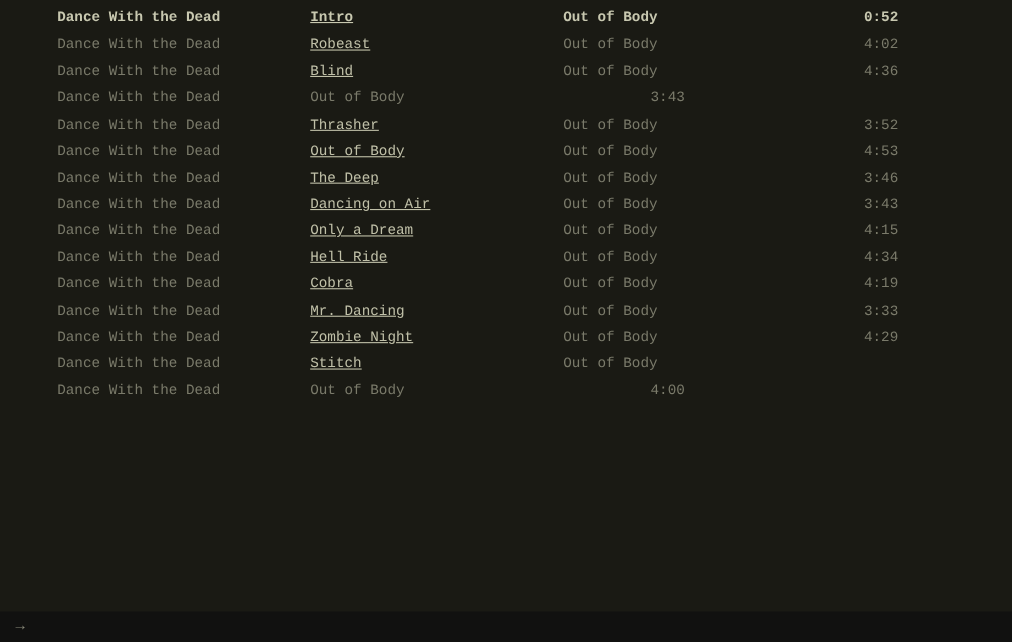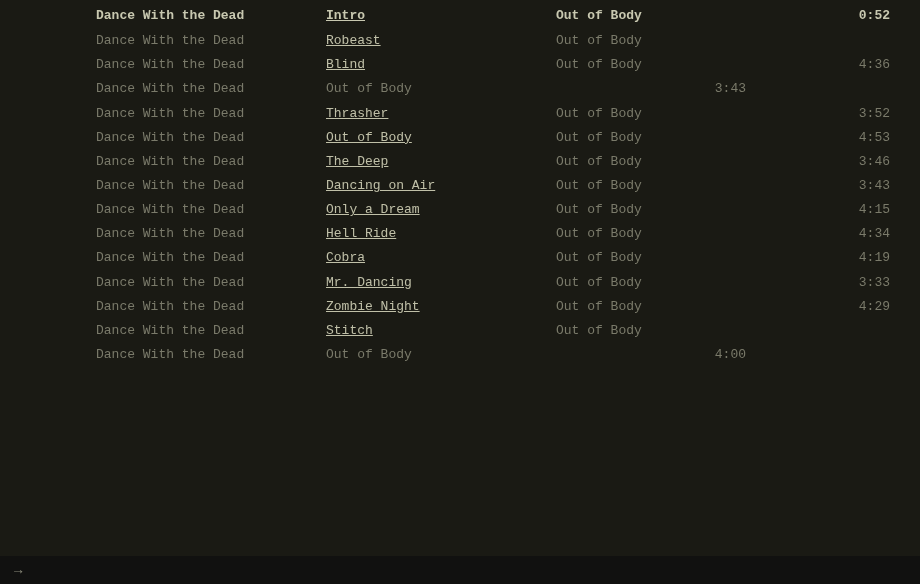--- a/index.html
+++ b/index.html
@@ -23,21 +23,20 @@
       width: 100%;
       padding: 4px 0;
     }
 
     .track-row {
       display: grid;
       grid-template-columns: 230px 230px 200px 1fr;
       padding: 2px 20px 2px 52px;
       line-height: 1.55;
       cursor: pointer;
-      margin-left: 44px;
     }
 
     .track-row.header {
       color: #c8c8b0;
       font-weight: bold;
       padding-bottom: 3px;
     }
 
     .col-artist {
       color: #7a7a6a;
@@ -46,21 +45,21 @@
     .col-track {
       color: #c0c0a8;
       text-decoration: underline;
     }
 
     .col-album {
       color: #7a7a6a;
     }
 
     .col-duration {
-      text-align: right;
+      text-align: center;
       color: #7a7a6a;
       padding-right: 10px;
     }
 
     .track-row.header .col-artist,
     .track-row.header .col-track,
     .track-row.header .col-album,
     .track-row.header .col-duration {
       color: #c8c8b0;
     }
@@ -91,20 +90,21 @@
     <span class="col-artist">Dance With the Dead</span>
     <span class="col-track">Intro</span>
     <span class="col-album">Out of Body</span>
     <span class="col-duration">0:52</span>
   </div>
 
 <div class="track-row">
       <span class="col-artist">Dance With the Dead</span>
       <span class="col-track">Robeast</span>
       <span class="col-album">Out of Body</span>
+      <span class="col-duration">4:02</span>
     </div>
     <div class="track-row">
       <span class="col-artist">Dance With the Dead</span>
       <span class="col-track">Blind</span>
       <span class="col-album">Out of Body</span>
       <span class="col-duration">4:36</span>
     </div>
     <div class="track-row">
       <span class="col-artist">Dance With the Dead</span>
       <span class="col-album">Out of Body</span>

